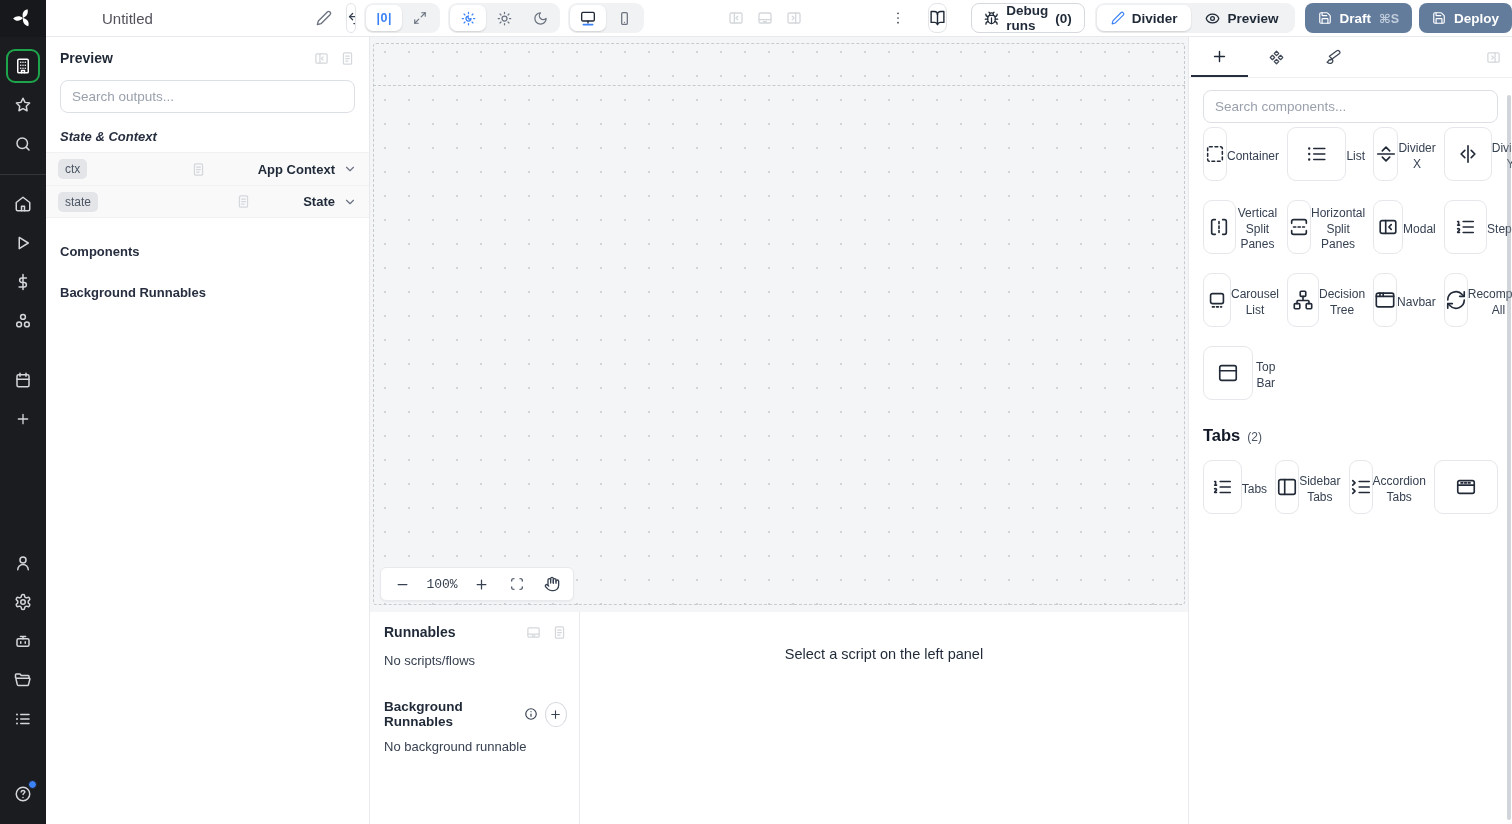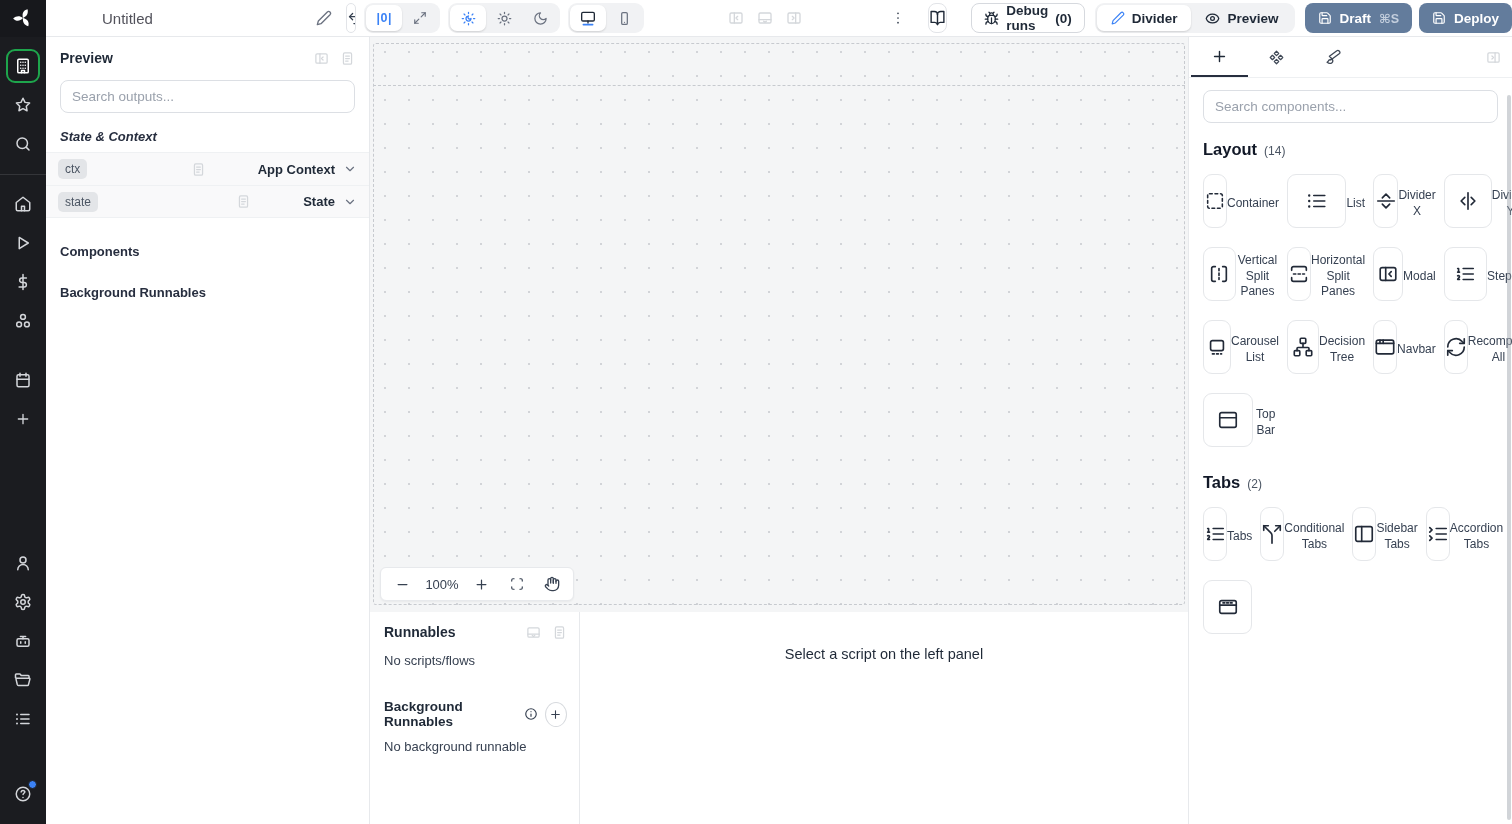--- a/index.html
+++ b/index.html
@@ -84,21 +84,21 @@
     background-image:radial-gradient(circle,#d2d4d8 1.1px,transparent 1.4px);
     background-size:24px 24px;background-position:3px 3px;overflow:hidden;}
   .canvas-outline{position:absolute;left:3px;right:3px;top:6px;bottom:7px;
     border:1.5px dashed #c7cacf;border-radius:3px;}
   .canvas-rowline{position:absolute;left:3px;right:3px;top:6px;height:43px;
     border-bottom:1.5px dashed #c7cacf;}
   .zoombar{position:absolute;left:10px;bottom:11px;height:34px;background:#fff;
     border:1px solid #e7e9ec;border-radius:6px;display:flex;align-items:center;padding:0 4px;
     box-shadow:0 1px 2px rgba(0,0,0,.05);}
   .zb-btn{width:35px;height:30px;display:flex;align-items:center;justify-content:center;color:#374151;}
-  .zb-label{font-size:13px;color:#374151;width:44px;text-align:center;}
+  .zb-label{font-size:13px;color:#374151;width:44px;text-align:center;font-family:Liberation Mono, monospace;}
 
   
   .bottom{position:absolute;left:370px;top:612px;right:324px;bottom:0;background:#fff;display:flex;}
   .runnables{width:210px;border-right:1px solid #e7e9ec;padding:12px 12px 0 14px;}
   .rn-header{display:flex;align-items:center;justify-content:space-between;}
   .rn-title{font-size:14px;font-weight:700;color:#1f2937;}
   .rn-empty{font-size:13px;color:#374151;margin-top:13px;}
   .bgr-header{display:flex;align-items:center;gap:7px;margin-top:31px;}
   .bgr-title{font-size:13.5px;font-weight:700;color:#1f2937;}
   .info-ic{color:#374151;display:flex;}
@@ -617,24 +617,20 @@
             <rect x="3" y="4.5" width="18" height="15" rx="2"></rect>
             <path d="M14.5 4.5v15"></path>
             <path d="m9.5 9.5 2.5 2.5-2.5 2.5"></path>
           </svg>
         </span>
       </span>
   </div>
   <input class="search-input" type="text" placeholder="Search components..." style="">
   <div class="cp-content">
       <div>
-    <div class="cp-section-h">
-      <span class="cp-section-title">Layout</span>
-      <span class="cp-section-count">(14)</span>
-    </div>
     <div class="cp-grid">
           <div class="cp-item">
     <div class="cp-card">
       <span class="ic i22">
                 <svg viewBox="0 0 24 24" fill="none" stroke="currentColor" stroke-width="1.7" stroke-linecap="round" stroke-linejoin="round">
                   <rect x="4" y="4" width="16" height="16" rx="2" stroke-dasharray="3 3"></rect>
                 </svg>
               </span>
     </div>
     <div class="cp-label">Container</div>
@@ -798,33 +794,20 @@
                   <path d="M6 18H4c0-1 2-2 2-3s-1-1.5-2-1"></path>
                 </svg>
               </span>
     </div>
     <div class="cp-label">Tabs</div>
   </div>
           <div class="cp-item">
     <div class="cp-card">
       <span class="ic i22">
                 <svg viewBox="0 0 24 24" fill="none" stroke="currentColor" stroke-width="1.8" stroke-linecap="round" stroke-linejoin="round">
-                  <path d="M16 3h5v5"></path>
-                  <path d="M8 3H3v5"></path>
-                  <path d="M12 22v-8.3a4 4 0 0 0-1.2-2.9L3 3"></path>
-                  <path d="m15 9 6-6"></path>
-                </svg>
-              </span>
-    </div>
-    <div class="cp-label">Conditional Tabs</div>
-  </div>
-          <div class="cp-item">
-    <div class="cp-card">
-      <span class="ic i22">
-                <svg viewBox="0 0 24 24" fill="none" stroke="currentColor" stroke-width="1.8" stroke-linecap="round" stroke-linejoin="round">
                   <rect x="3" y="4" width="18" height="16" rx="2"></rect>
                   <path d="M9.5 4v16"></path>
                 </svg>
               </span>
     </div>
     <div class="cp-label">Sidebar Tabs</div>
   </div>
           <div class="cp-item">
     <div class="cp-card">
       <span class="ic i22">

